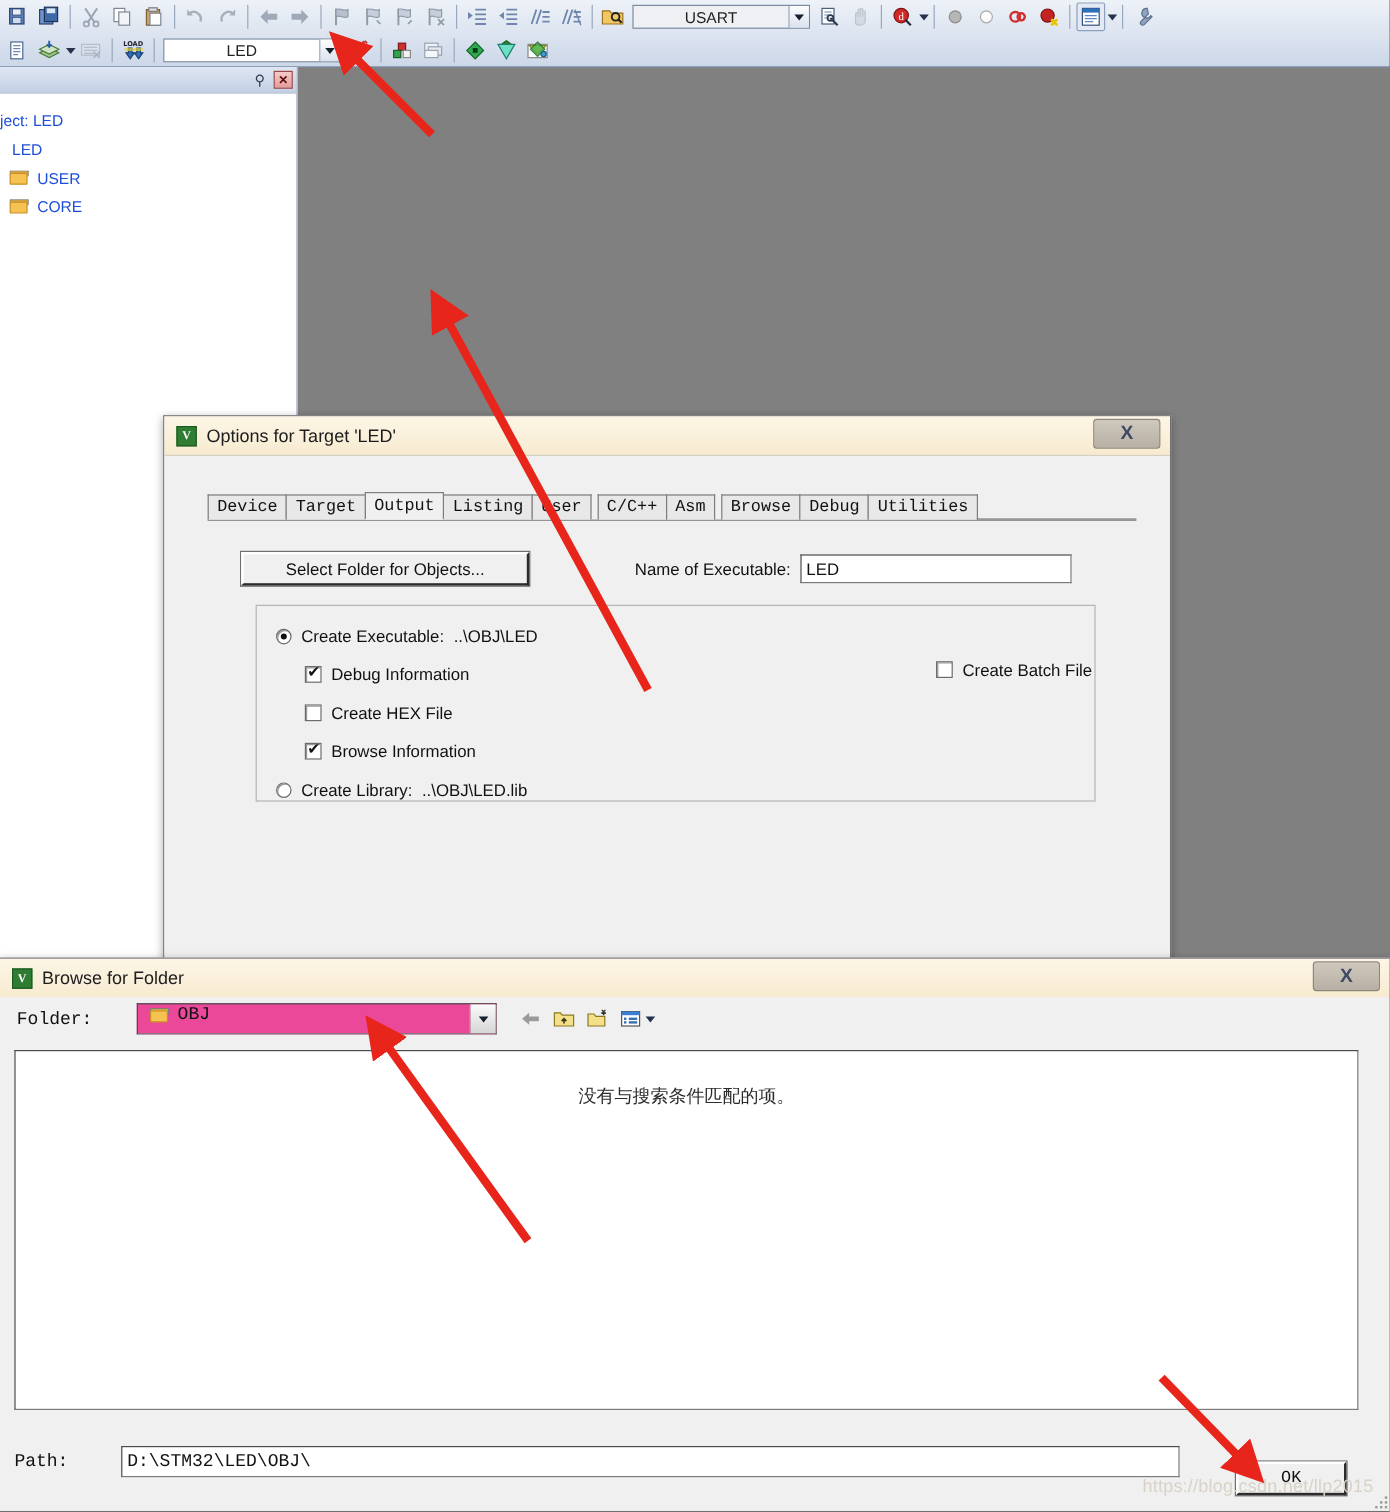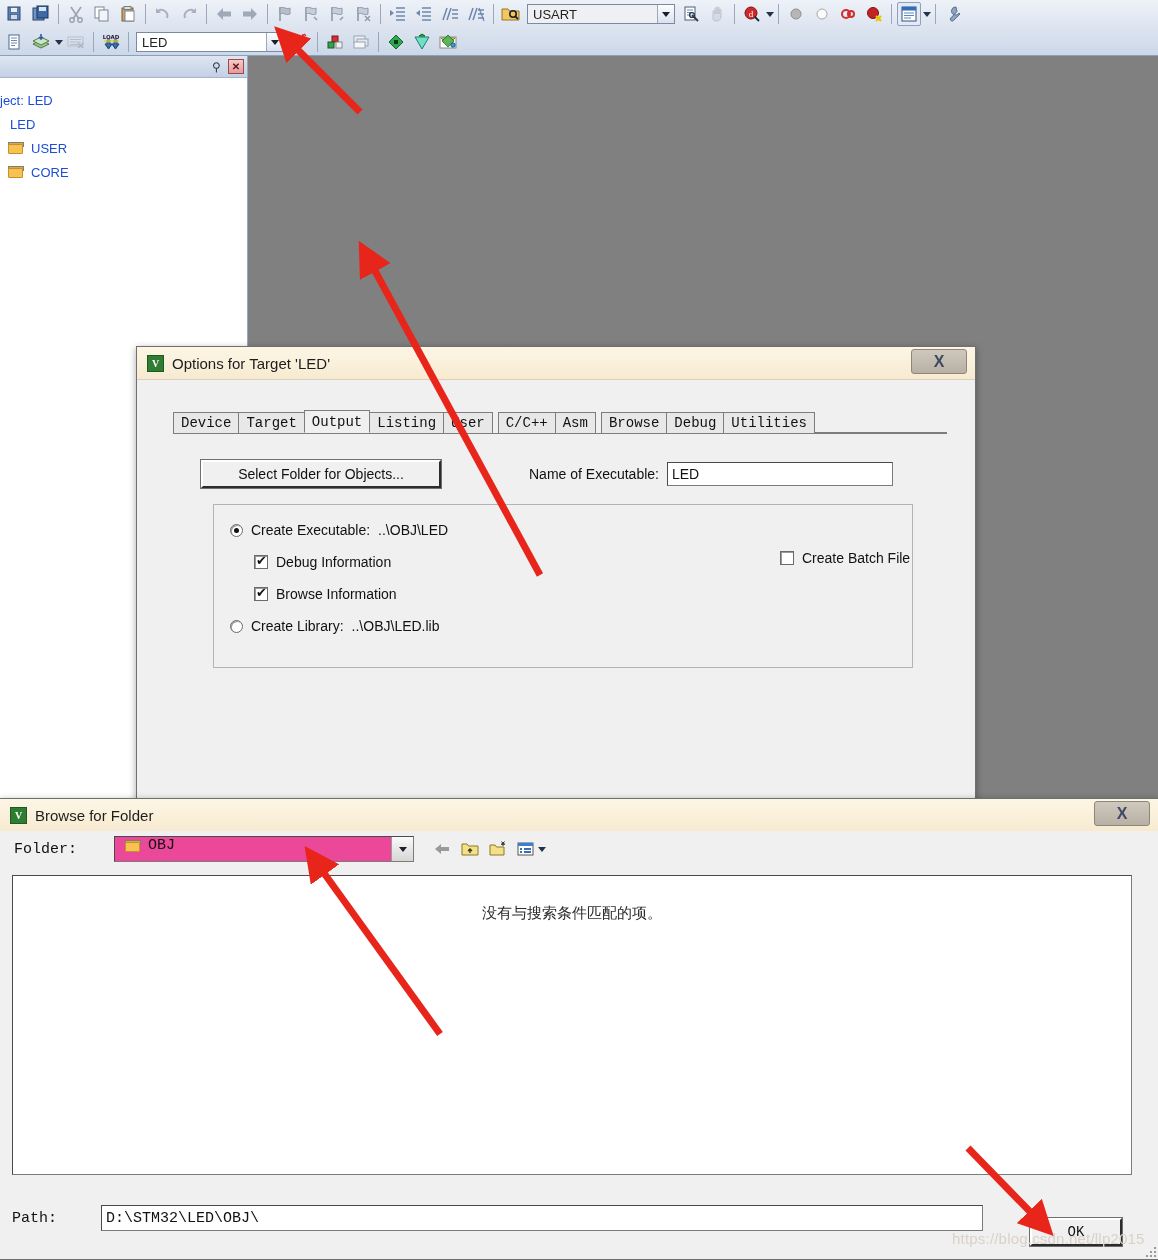--- a/index.html
+++ b/index.html
@@ -18,21 +18,21 @@
   .toolbar.row1 { top:0; }
   .toolbar.row2 { top:28px; }
   .tb-btn { width:24px; height:24px; margin:0 1px; display:flex; align-items:center; justify-content:center;
       border:1px solid transparent; border-radius:2px; }
   .sep { width:1px; height:20px; background:#9aa8bd; margin:0 4px; }
   .tiny-caret { width:0;height:0;border-left:4px solid transparent;border-right:4px solid transparent;
       border-top:5px solid #24324a; margin-left:1px;}
 
   
   .tb-combo { height:20px; background:#fff; border:1px solid #7a8aa3; display:flex; align-items:center;
-      margin:0 3px; }
+      margin:0 3px;text-align:center; }
   .tb-combo .val { flex:1; padding:0 5px; font-size:13px; color:#222; white-space:nowrap; overflow:hidden;}
   .tb-combo .arrow { width:17px; height:18px; background:linear-gradient(#fdfdfd,#dbe2ee);
       border-left:1px solid #9aa8bd; display:flex; align-items:center; justify-content:center; }
   .tb-combo.led { width:148px; }
   .tb-combo.usart { width:148px; background:#eef0f3; }
   .arrow-dn { width:0;height:0;border-left:4px solid transparent;border-right:4px solid transparent;
       border-top:5px solid #17202e; }
 
   
   .proj-pane { position:absolute; left:0; top:56px; width:248px; height:760px; background:#fff;
@@ -502,20 +502,24 @@
 
       <div class="groupbox">
         <div class="opt-item" style="margin:14px 0 0 16px;">
           <span class="radio on"></span>
           <span>Create Executable:</span>
           <span style="margin-left:8px;">..\OBJ\LED</span>
         </div>
         <div class="opt-item" style="margin:10px 0 0 40px;">
           <span class="cbx on"></span>
           <span>Debug Information</span>
+        </div>
+        <div class="opt-item" style="margin:10px 0 0 40px;">
+          <span class="cbx"></span>
+          <span>Create HEX File</span>
         </div>
         <div class="opt-item" style="margin:10px 0 0 40px;">
           <span class="cbx on"></span>
           <span>Browse Information</span>
         </div>
         <div class="opt-item" style="margin:10px 0 0 16px;">
           <span class="radio"></span>
           <span>Create Library:</span>
           <span style="margin-left:8px;">..\OBJ\LED.lib</span>
         </div>

